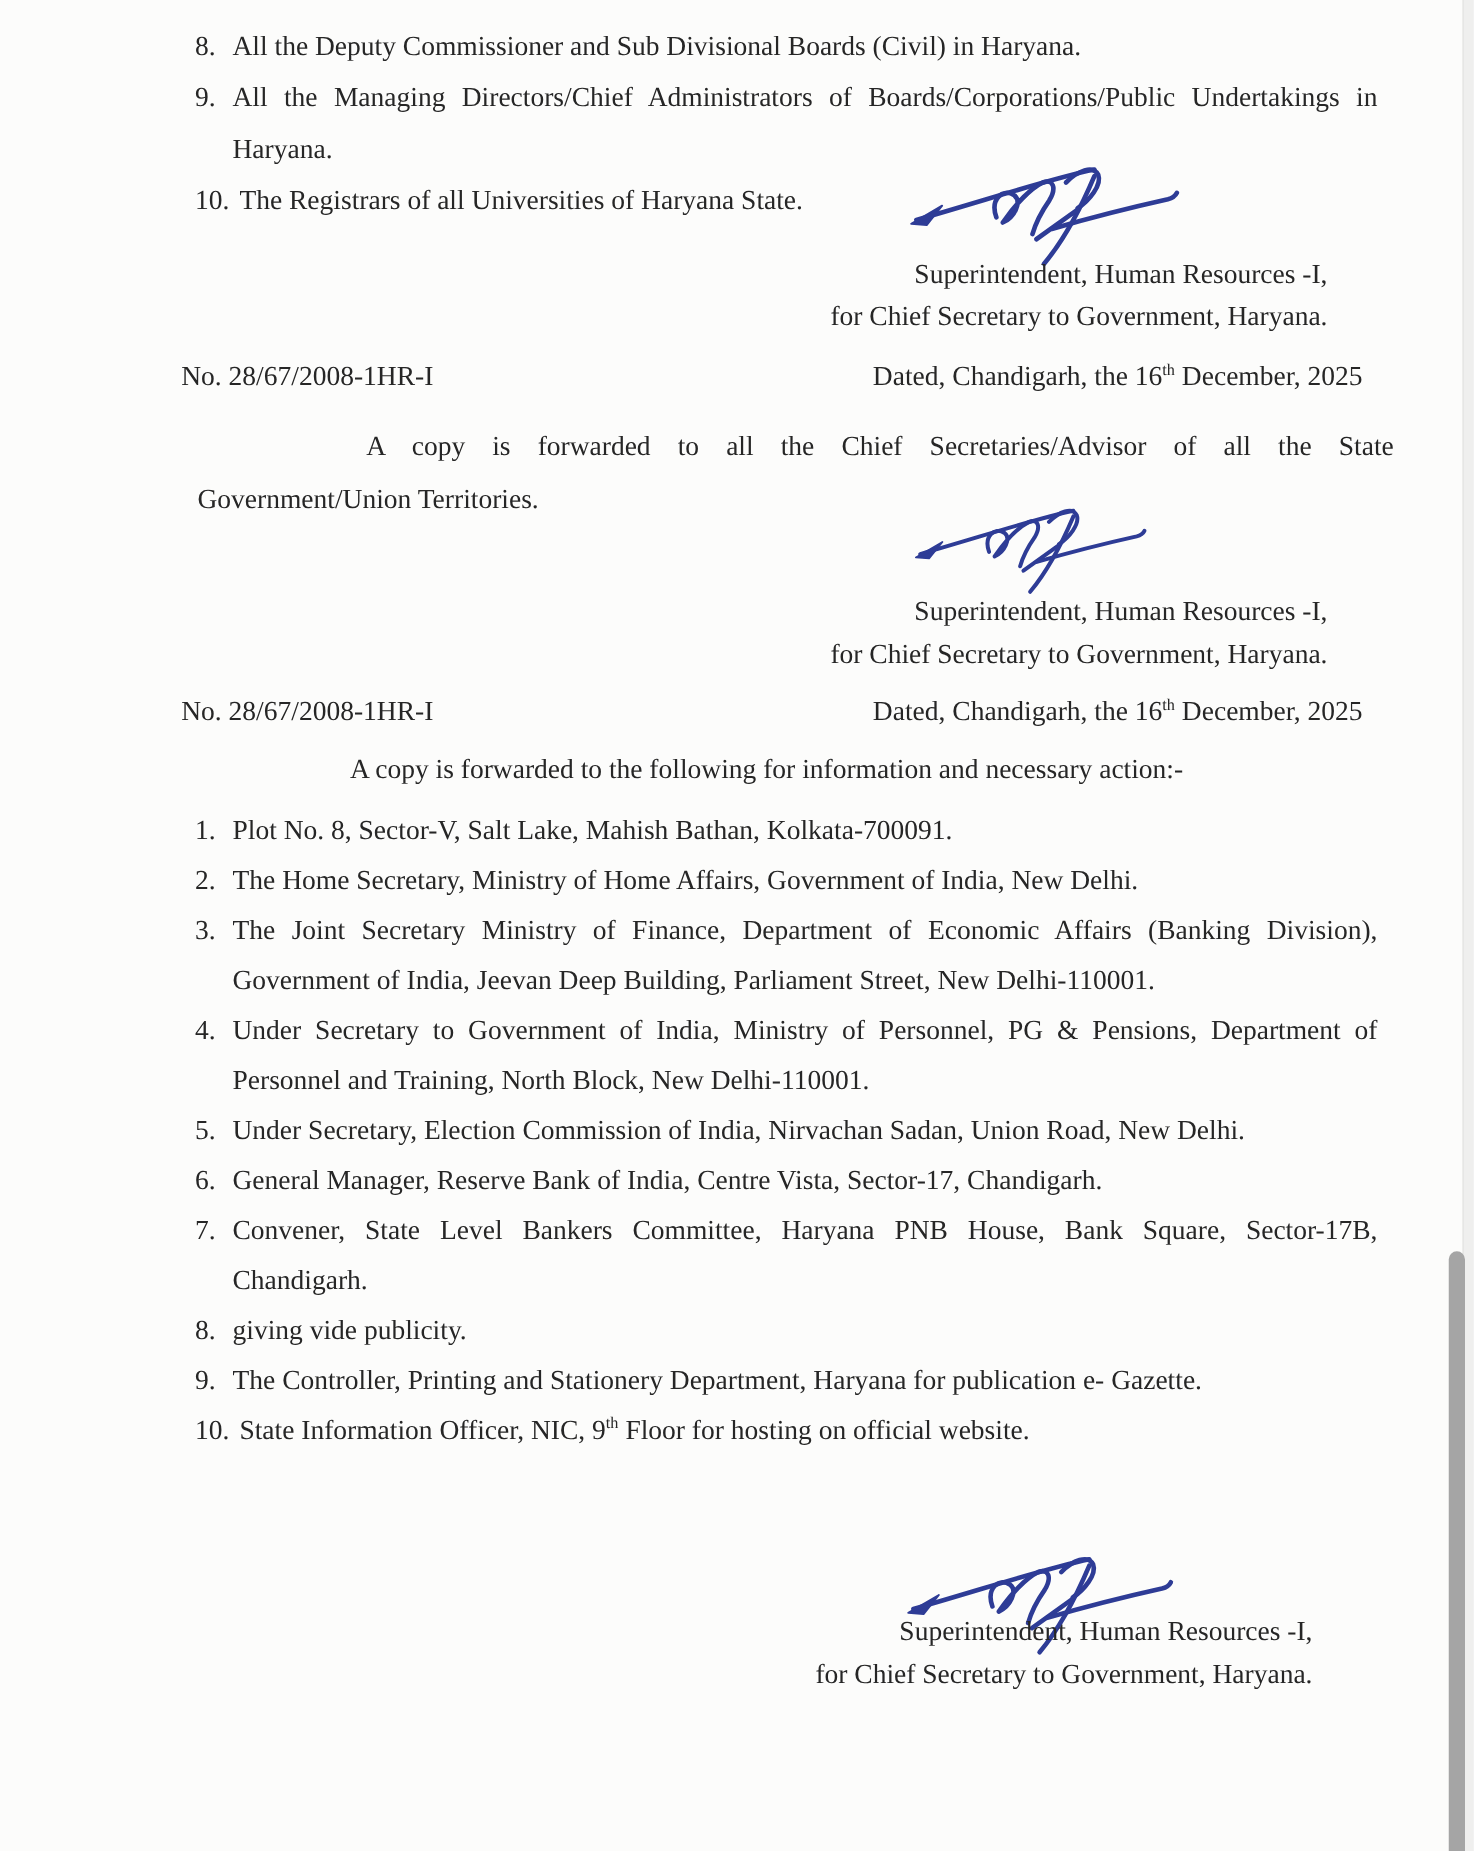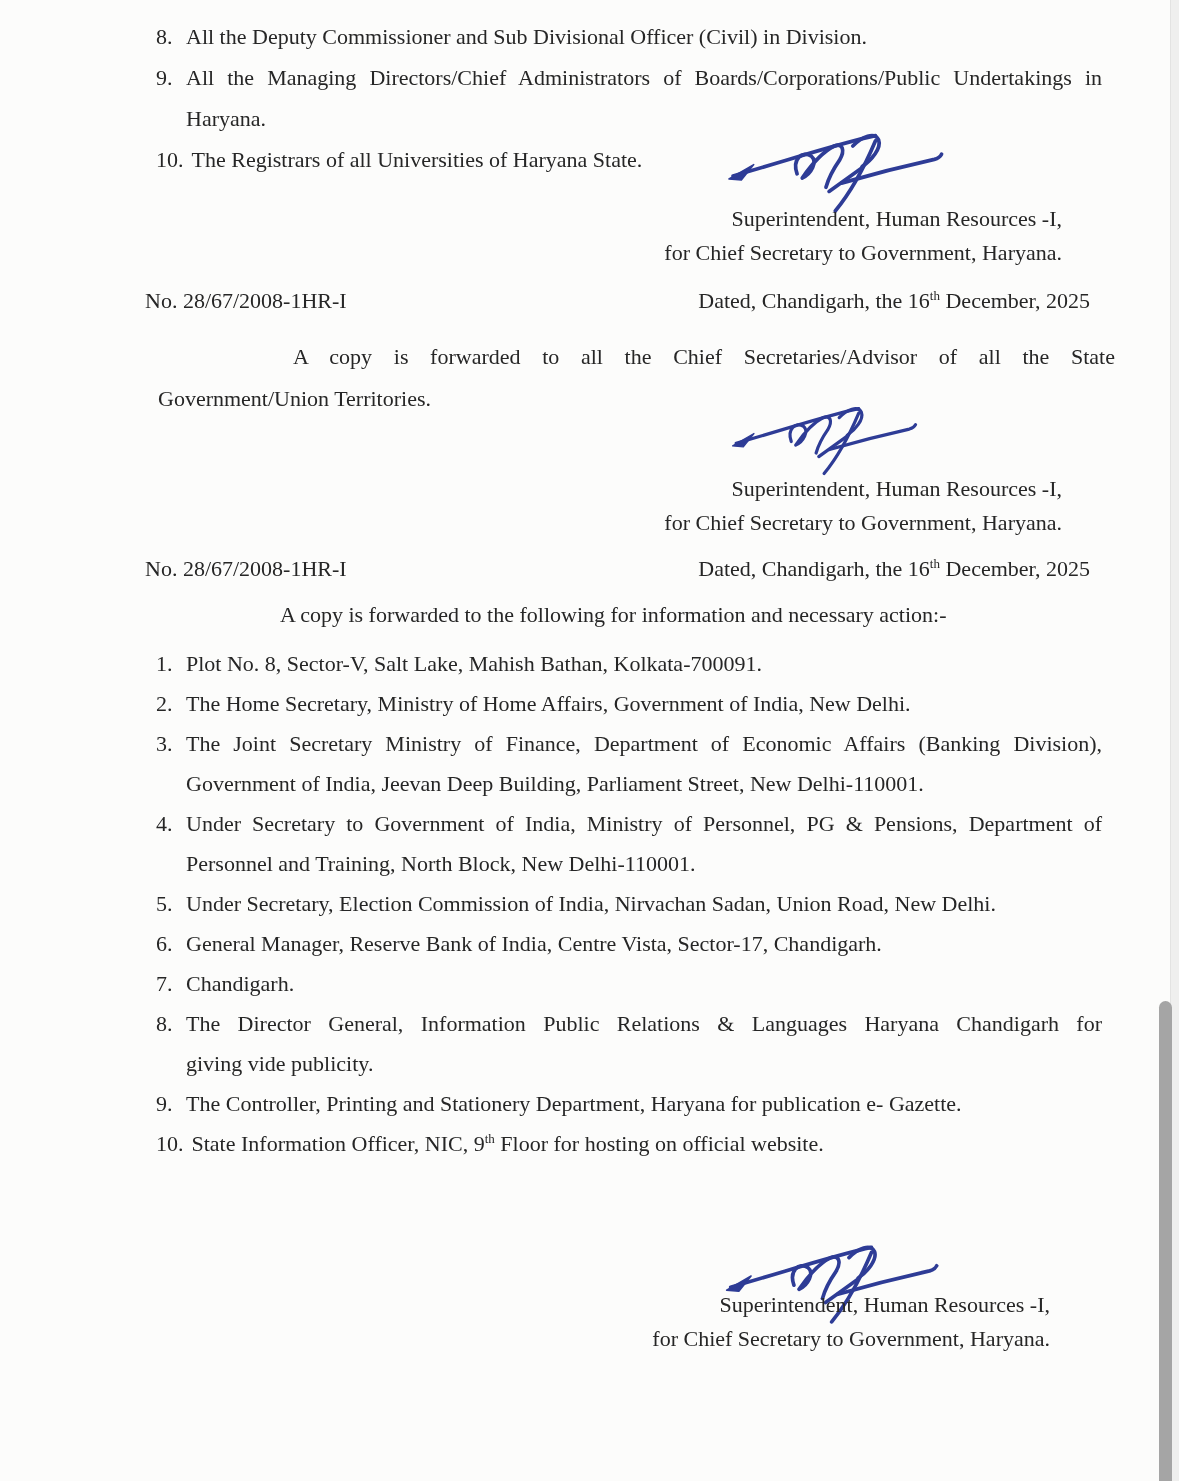--- a/index.html
+++ b/index.html
@@ -57,21 +57,21 @@
 </style>
 </head>
 <body>
 
 <div class="page">
 
   <div class="list top-list">
     <div class="li">
       <span class="num">8.</span>
       <div class="txt">
-          <div class="l">All the Deputy Commissioner and Sub Divisional Officer (Civil) in Division.</div>
+          <div class="l">All the Deputy Commissioner and Sub Divisional Boards (Civil) in Haryana.</div>
         </div>
     </div>
     <div class="li">
       <span class="num">9.</span>
       <div class="txt">
         <div class="l j">All the Managing Directors/Chief Administrators of Boards/Corporations/Public Undertakings in</div>
         <div class="l">Haryana.</div>
       </div>
     </div>
     <div class="li">
@@ -164,27 +164,27 @@
     </div>
     <div class="li">
       <span class="num">6.</span>
       <div class="txt">
           <div class="l">General Manager, Reserve Bank of India, Centre Vista, Sector-17, Chandigarh.</div>
         </div>
     </div>
     <div class="li">
       <span class="num">7.</span>
       <div class="txt">
+        <div class="l j">Convener, State Level Bankers Committee, Haryana PNB House, Bank Square, Sector-17B,</div>
         <div class="l">Chandigarh.</div>
       </div>
     </div>
     <div class="li">
       <span class="num">8.</span>
       <div class="txt">
-        <div class="l j">The Director General, Information Public Relations &amp; Languages Haryana Chandigarh for</div>
         <div class="l">giving vide publicity.</div>
       </div>
     </div>
     <div class="li">
       <span class="num">9.</span>
       <div class="txt">
           <div class="l">The Controller, Printing and Stationery Department, Haryana for publication e- Gazette.</div>
         </div>
     </div>
     <div class="li">

